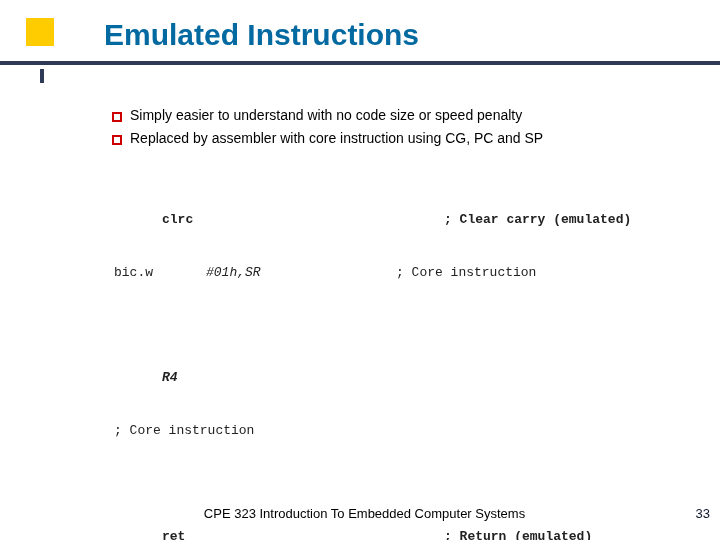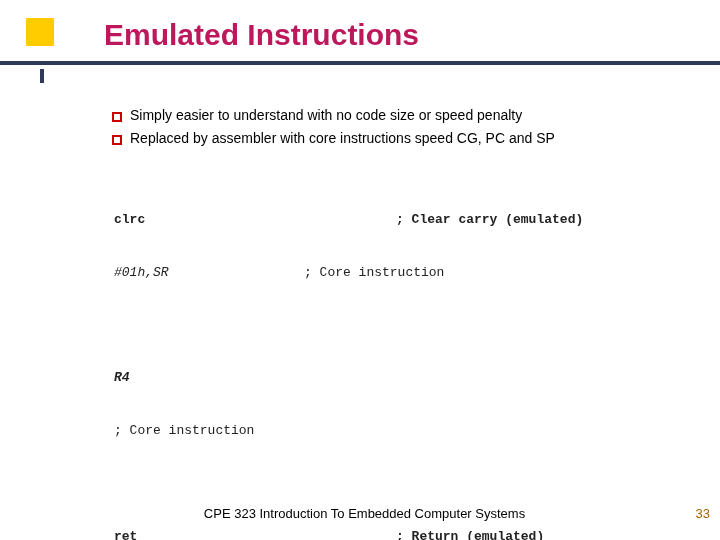--- a/index.html
+++ b/index.html
@@ -18,21 +18,21 @@
     width: 28px;
     height: 28px;
     background: #ffcc00;
   }
   .title {
     position: absolute;
     left: 104px;
     top: 18px;
     font-size: 30px;
     font-weight: bold;
-    color: #be185d;
+    color: #0369a1;
   }
   .navy-line {
     position: absolute;
     left: 0;
     top: 61px;
     width: 720px;
     height: 4px;
     background: #2e3a57;
   }
   .tick {
@@ -73,68 +73,68 @@
     font-family: "Courier New", Courier, monospace;
     font-size: 13px;
     line-height: 1.35;
     color: #222;
     white-space: pre;
   }
   .code-row { display: flex; }
   .c1 { display: inline-block; width: 92px; }
   .c2 { display: inline-block; width: 190px; font-style: italic; }
   .c3 { display: inline-block; }
-  .bold { font-weight: bold; }
+  .bold { font-weight: bold; margin-left: 48px; }
   .spacer { height: 18px; }
   .footer {
     position: absolute;
     left: 9px;
     right: 0;
     bottom: 14px;
     height: 20px;
   }
   .footer-text {
     position: absolute;
     left: 50%;
     transform: translateX(-50%);
     font-size: 13px;
     color: #000;
   }
   .footer-num {
     position: absolute;
     right: 10px;
     font-size: 13px;
-    color: #a16207;
+    color: #0f172a;
   }
 </style>
 </head>
 <body>
 
 <div class="accent-box"></div>
 <div class="title">Emulated Instructions</div>
 <div class="navy-line"></div>
 <div class="tick"></div>
 
 <div class="bullets">
   <div class="bullet-row">
     <span class="bullet-box"></span>
     <span>Simply easier to understand with no code size or speed penalty</span>
   </div>
   <div class="bullet-row">
     <span class="bullet-box"></span>
-    <span>Replaced by assembler with core instructions speed CG, PC and SP</span>
+    <span>Replaced by assembler with core instruction using CG, PC and SP</span>
   </div>
 </div>
 
 <div class="code-area">
   <div class="code-row bold">
     <span class="c1">clrc</span><span class="c2"></span><span class="c3">; Clear carry (emulated)</span>
   </div>
   <div class="code-row">
-    <span class="c2">#01h,SR</span><span class="c3">; Core instruction</span>
+    <span class="c1">bic.w</span><span class="c2">#01h,SR</span><span class="c3">; Core instruction</span>
   </div>
   <div class="spacer"></div>
   <div class="code-row bold">
     <span class="c2">R4</span>
   </div>
   <div class="code-row">
     <span class="c3">; Core instruction</span>
   </div>
   <div class="spacer"></div>
   <div class="code-row bold">

